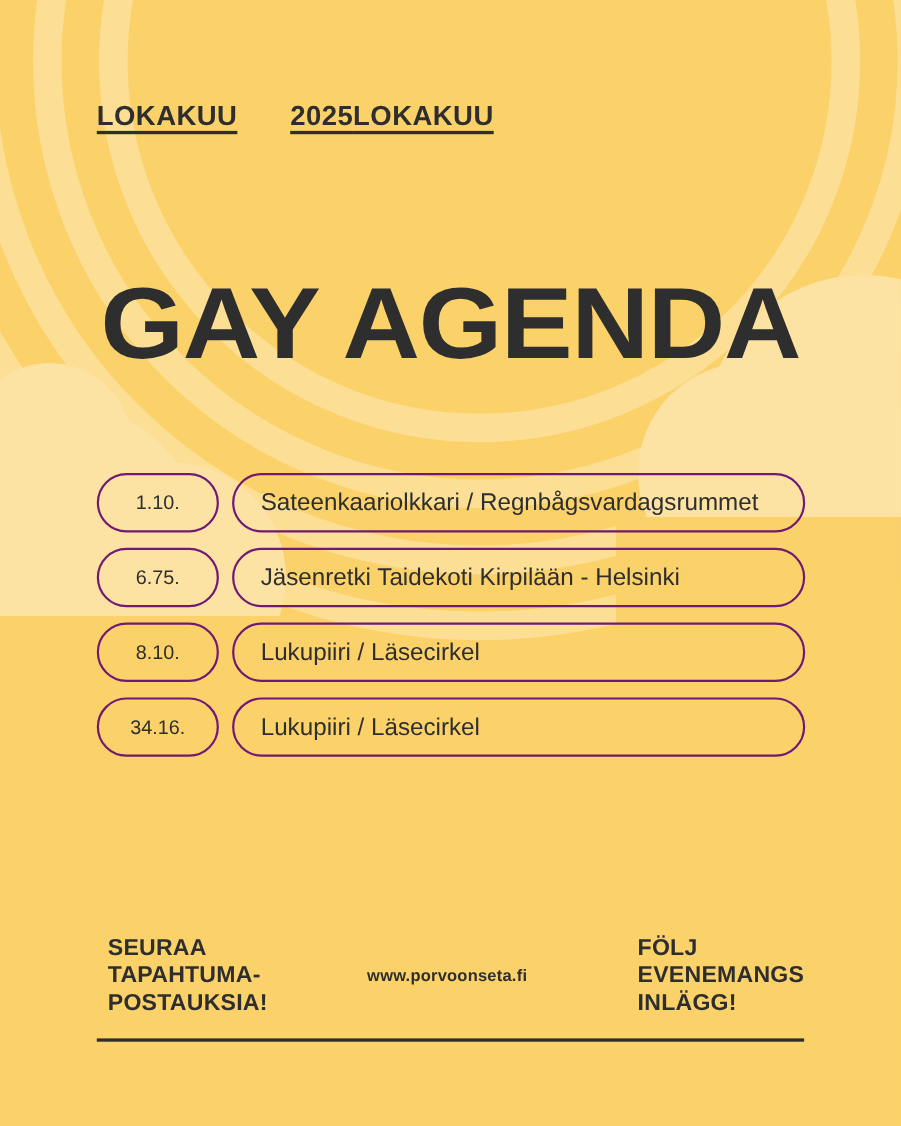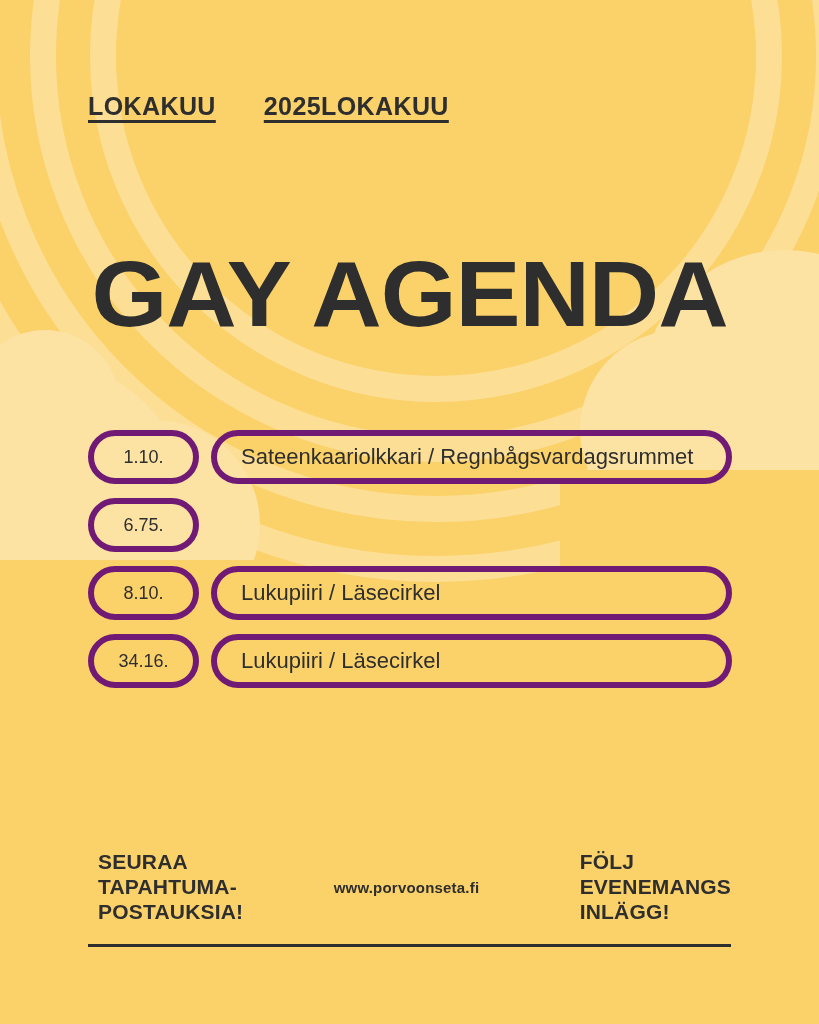--- a/index.html
+++ b/index.html
@@ -138,21 +138,21 @@
     left: 88px;
     width: 644px;
     z-index: 3;
   }
   .row {
     display: flex;
     align-items: center;
     margin-bottom: 14px;
   }
   .pill {
-    border: 6px solid #701a75;
+    border: 2px solid #701a75;
     border-radius: 40px;
     height: 54px;
     display: flex;
     align-items: center;
     box-sizing: border-box;
     background: transparent;
   }
   .pill-date {
     width: 111px;
     justify-content: center;
@@ -229,20 +229,21 @@
 
 <div class="agenda">
 
   <div class="row">
     <div class="pill pill-date">1.10.</div>
     <div class="pill pill-event">Sateenkaariolkkari / Regnbågsvardagsrummet</div>
   </div>
 
   <div class="row">
     <div class="pill pill-date">6.75.</div>
+    <div class="pill pill-event">Jäsenretki Taidekoti Kirpilään - Helsinki</div>
   </div>
 
   <div class="row">
     <div class="pill pill-date">8.10.</div>
     <div class="pill pill-event">Lukupiiri / Läsecirkel</div>
   </div>
 
 
   <div class="row">
     <div class="pill pill-date">34.16.</div>

